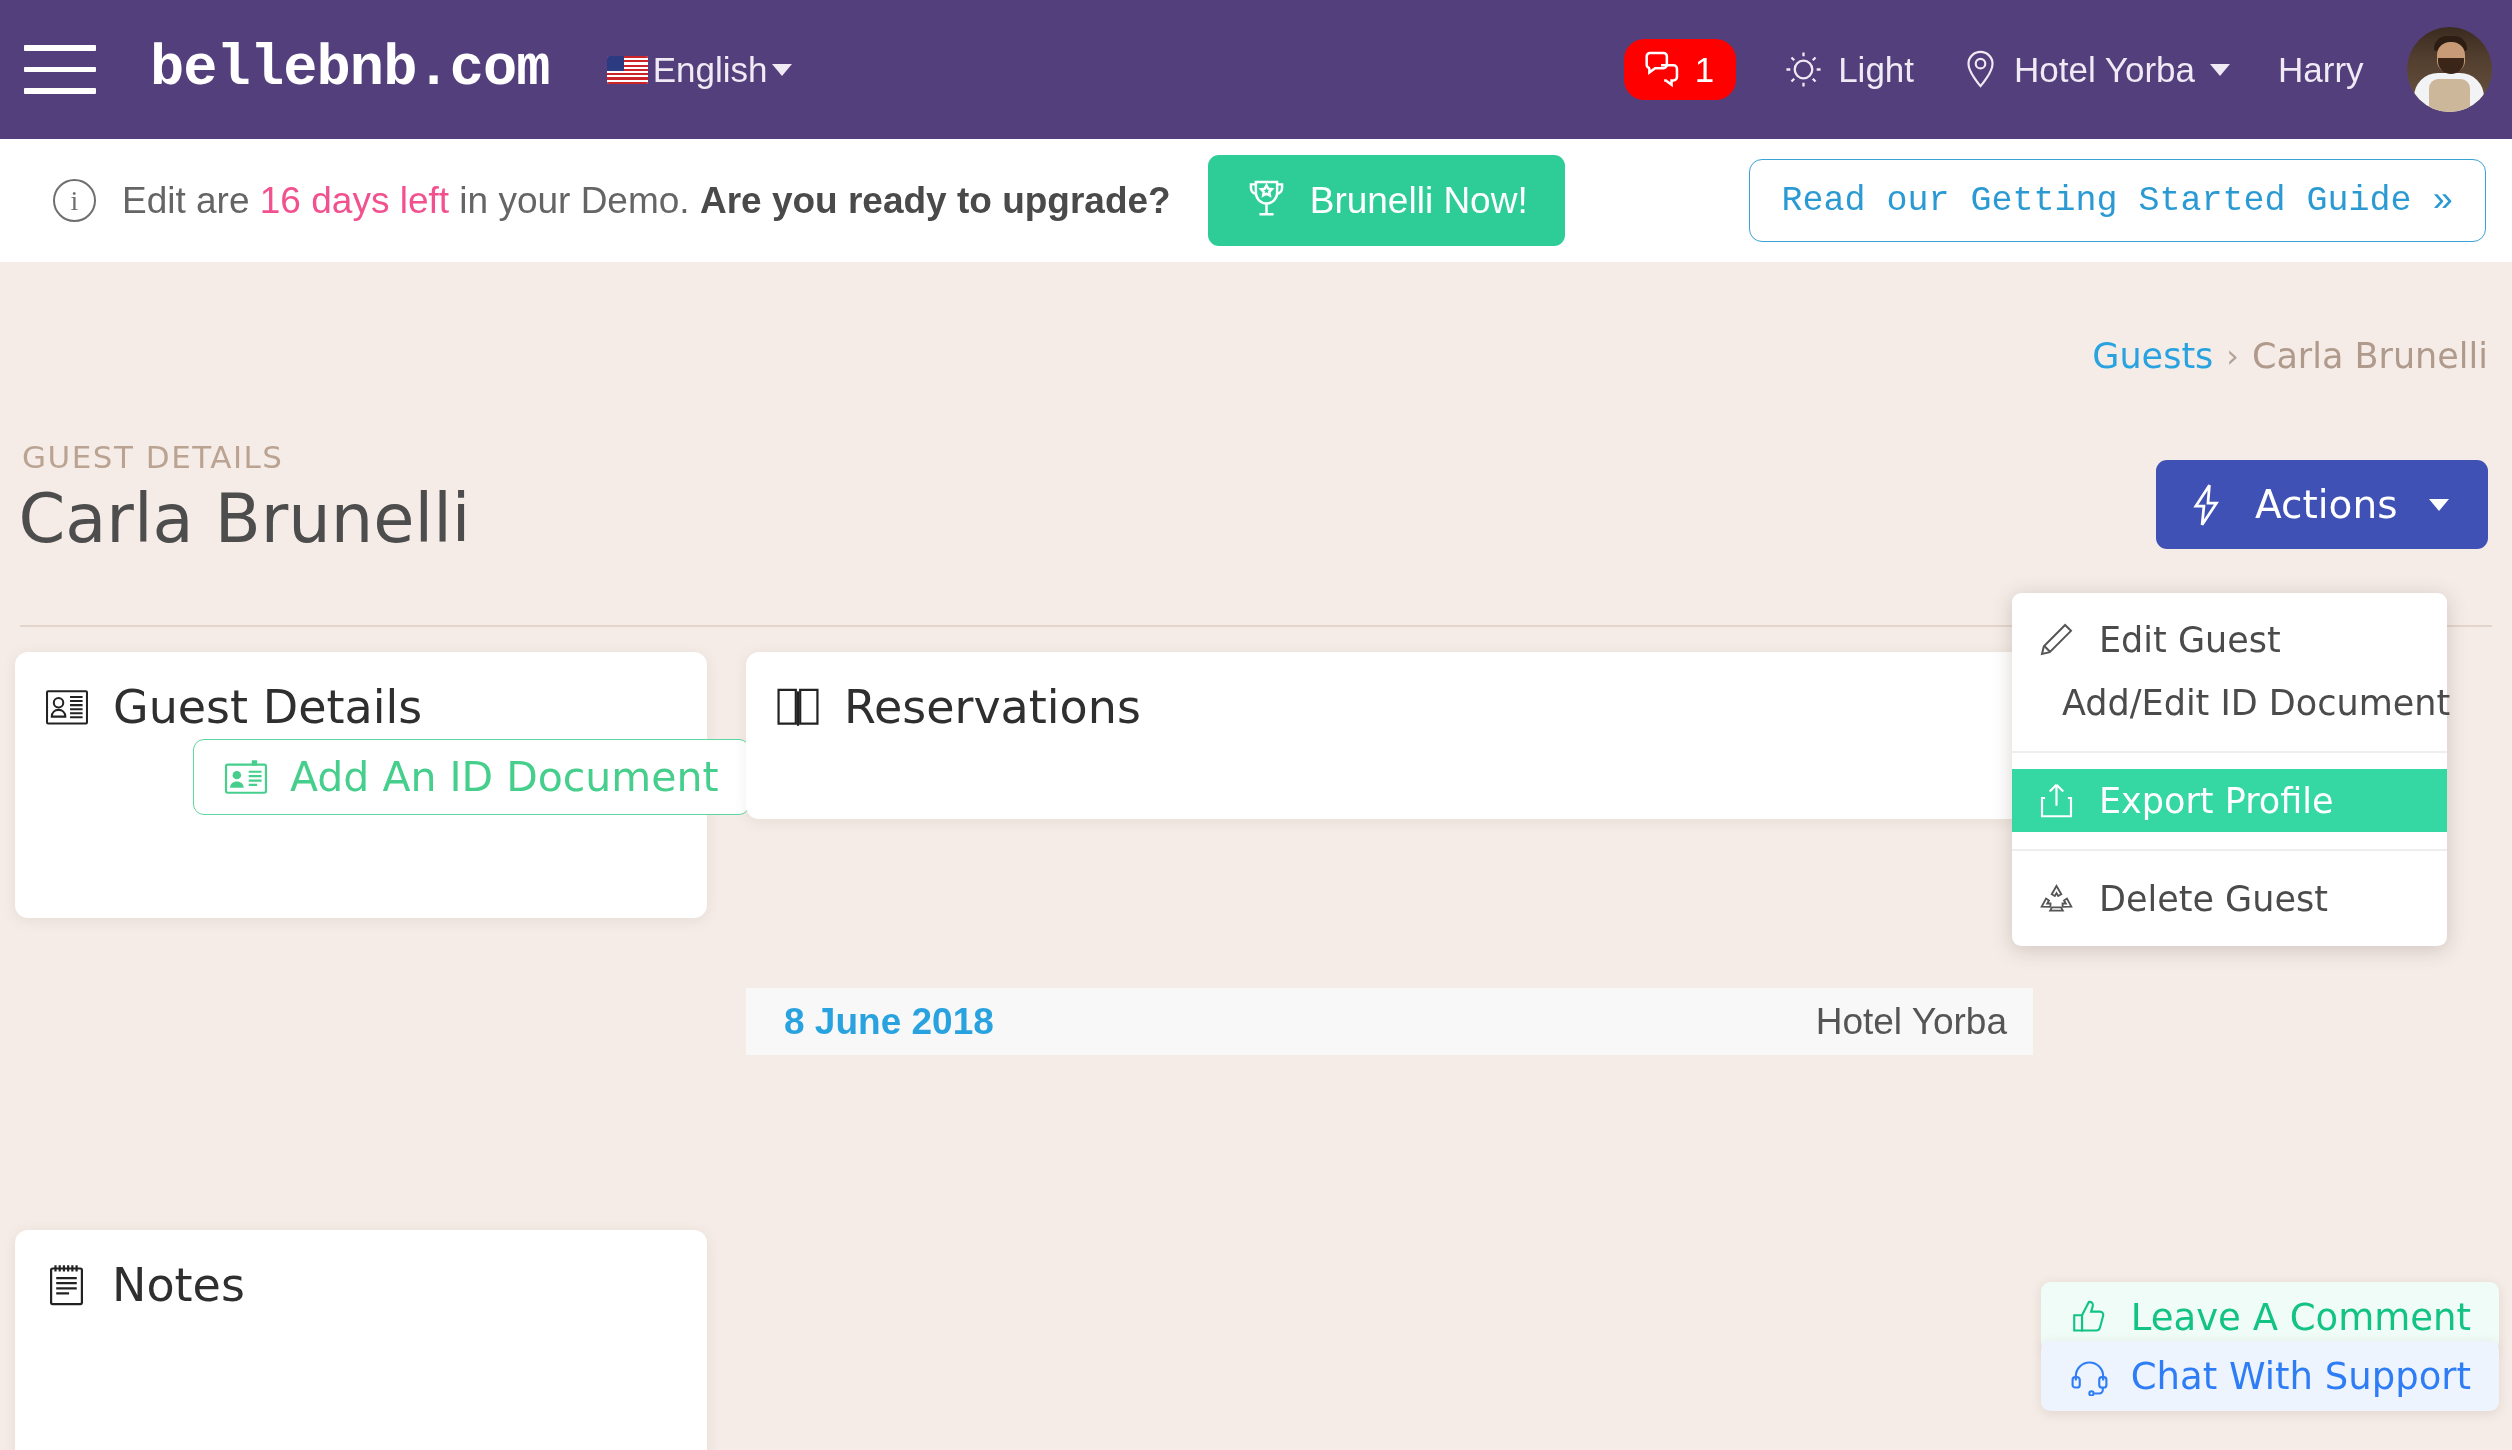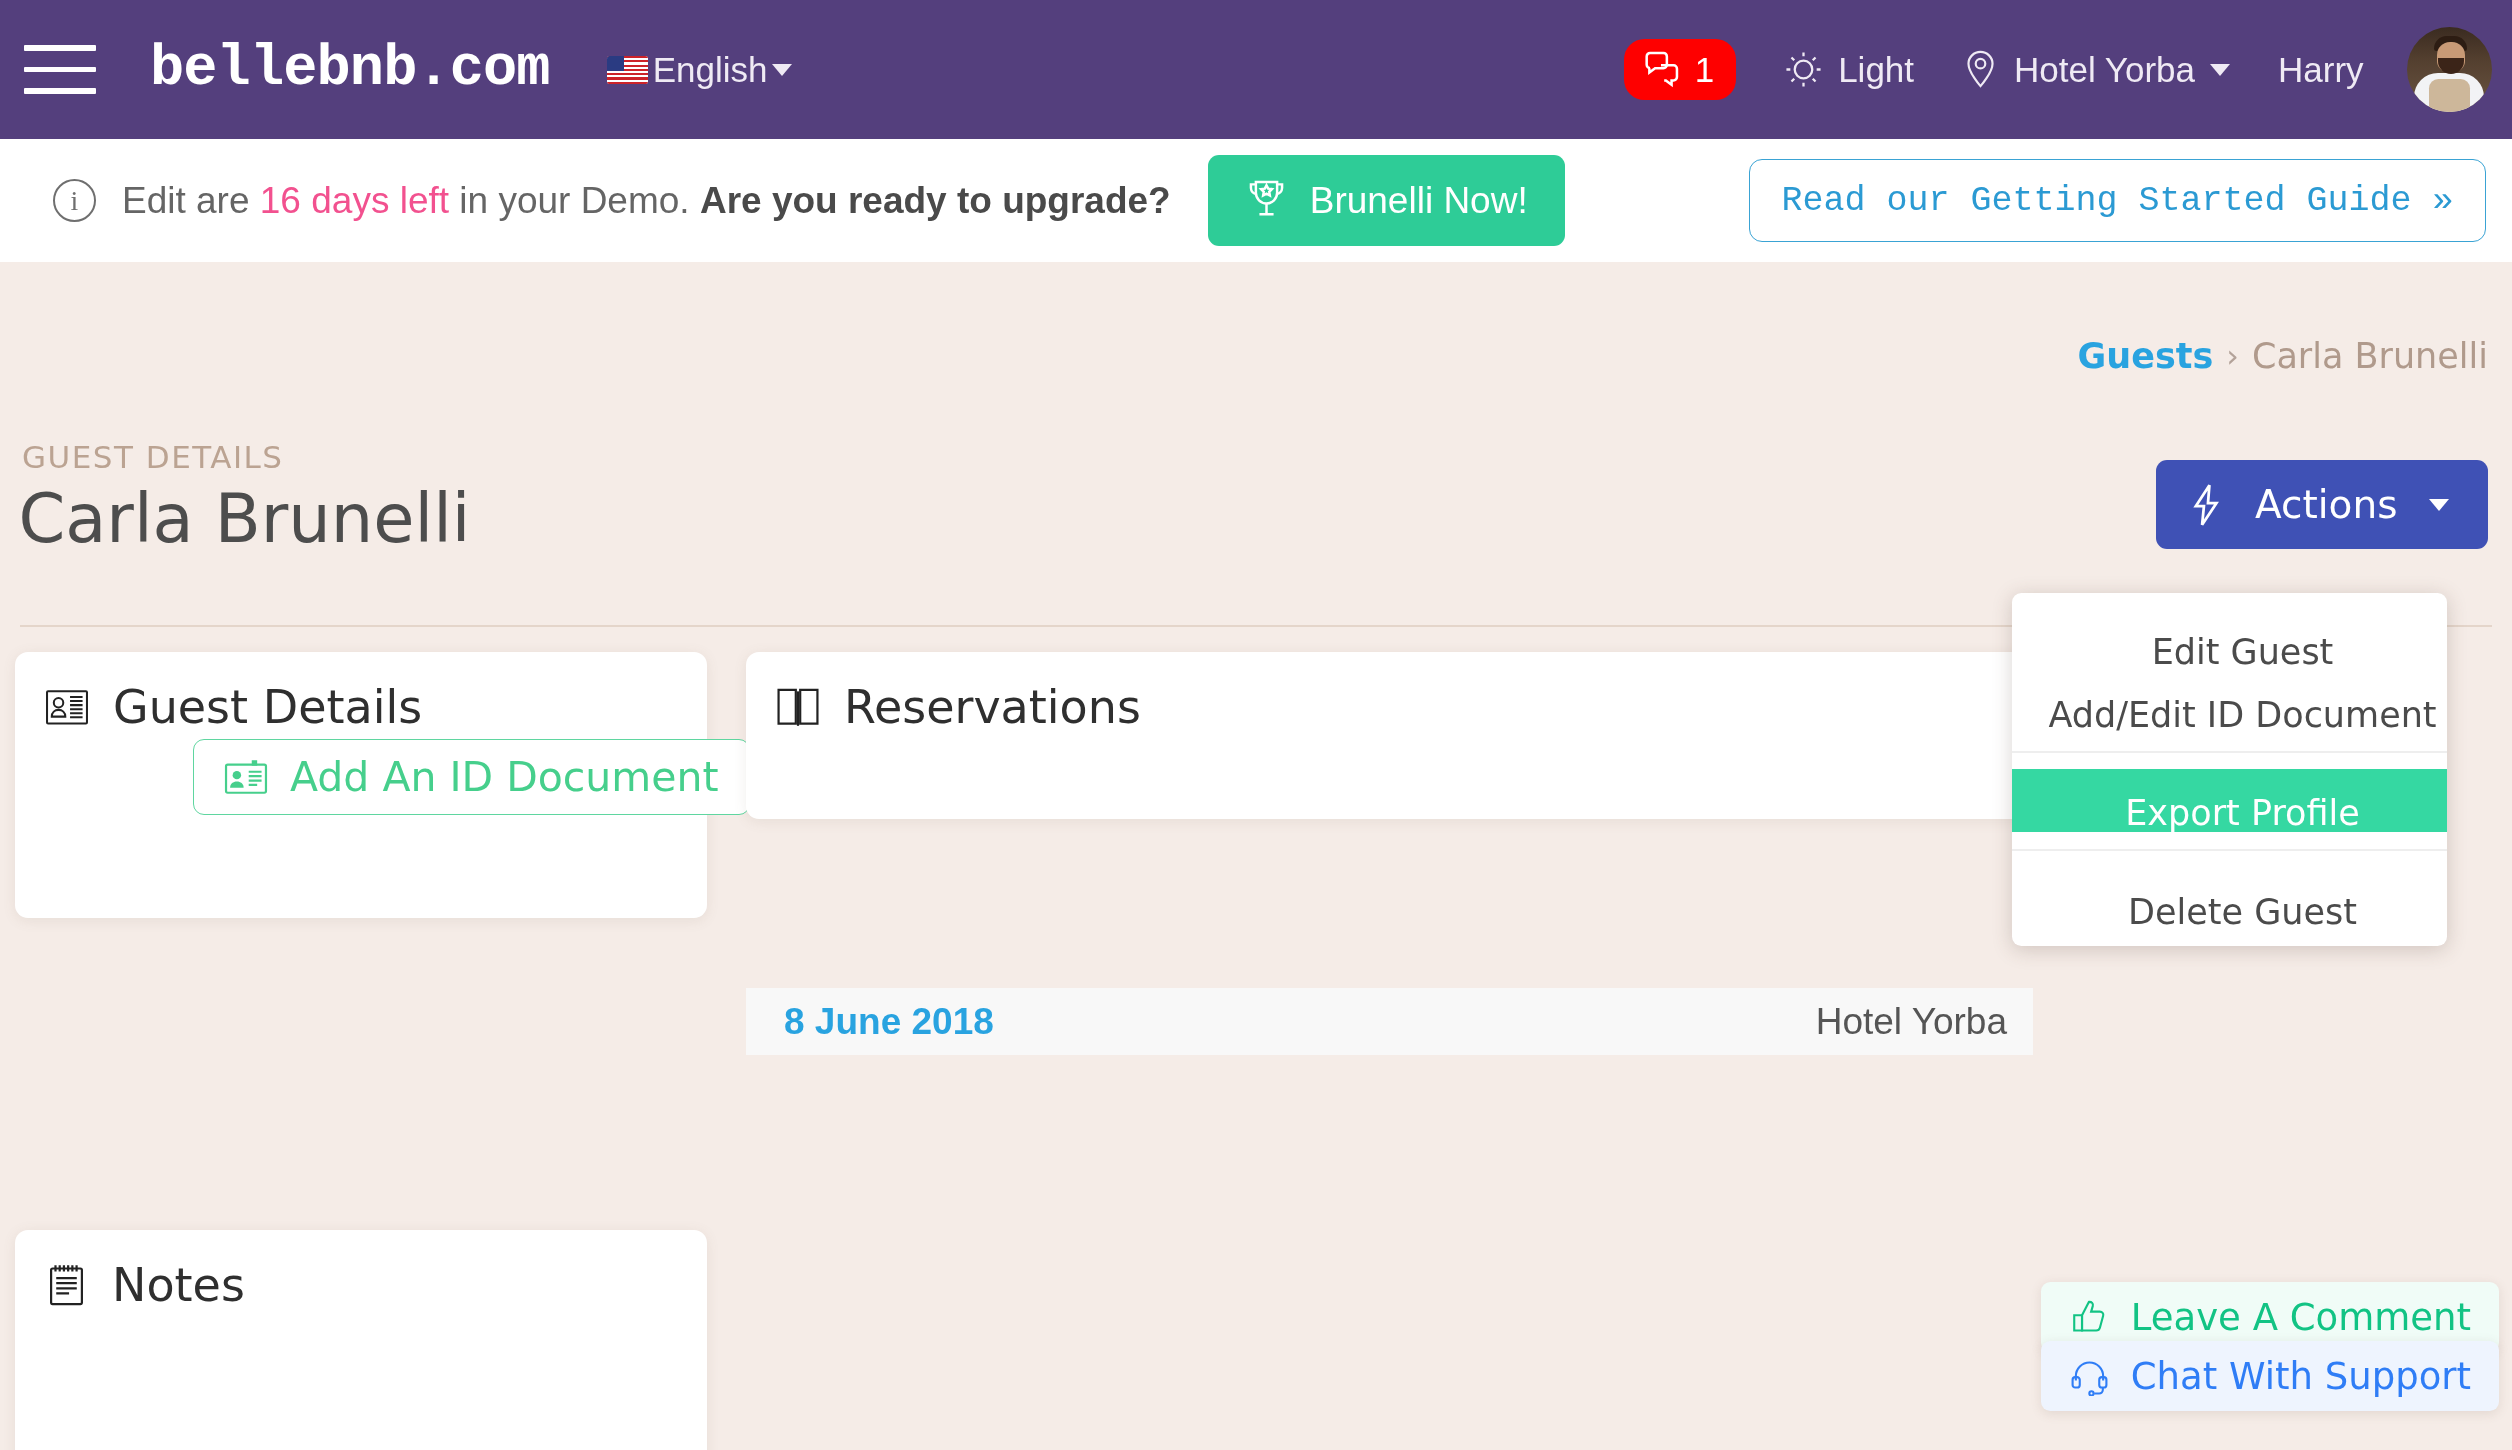--- a/index.html
+++ b/index.html
@@ -117,21 +117,21 @@
   }
 
   
   .content { position: absolute; top: 262px; left: 0; width: 2512px; height: 1189px; }
 
   .breadcrumb {
     position: absolute; right: 24px; top: 74px;
     font-size: 35px; display: flex; align-items: center; gap: 13px;
     font-family: "DejaVu Sans", sans-serif;
   }
-  .breadcrumb .bc-link { color: #29a3e0; cursor: pointer; font-weight: bold; }
+  .breadcrumb .bc-link { color: #29a3e0; cursor: pointer; }
   .breadcrumb .bc-sep { color: #b3a299; font-size: 31.5px; }
   .breadcrumb .bc-cur { color: #b09a8c; }
 
   .kicker {
     position: absolute; left: 22px; top: 177px;
     font-size: 31px; letter-spacing: 1.5px; color: #bba392;
     font-family: "DejaVu Sans", sans-serif;
   }
   .page-title {
     position: absolute; left: 18.5px; top: 221px;
@@ -157,21 +157,20 @@
     position: absolute; left: 2012px; top: 331px; width: 435px;
     background: #fff; border-radius: 9.3px;
     box-shadow: 0 3.7px 20.4px rgba(80,60,50,.22);
     padding: 15px 0 15px 0; z-index: 40;
   }
   .dd-item {
     display: flex; align-items: center; gap: 24px;
     height: 63px; padding: 0 0 0 26px; font-size: 35px; color: #4b4b4b;
     cursor: pointer; white-space: nowrap;
     font-family: "DejaVu Sans", sans-serif;
-    flex-direction: column;
   }
   .dd-item.hl { background: #35d8a2; color: #fff; }
   .dd-sep { height: 1.9px; background: #eeeeee; margin: 16.7px 0; }
 
   
   .card {
     position: absolute; background: #fff; border-radius: 13px;
     box-shadow: 0 2.8px 13px rgba(120,95,80,.10);
   }
   .card-title {

